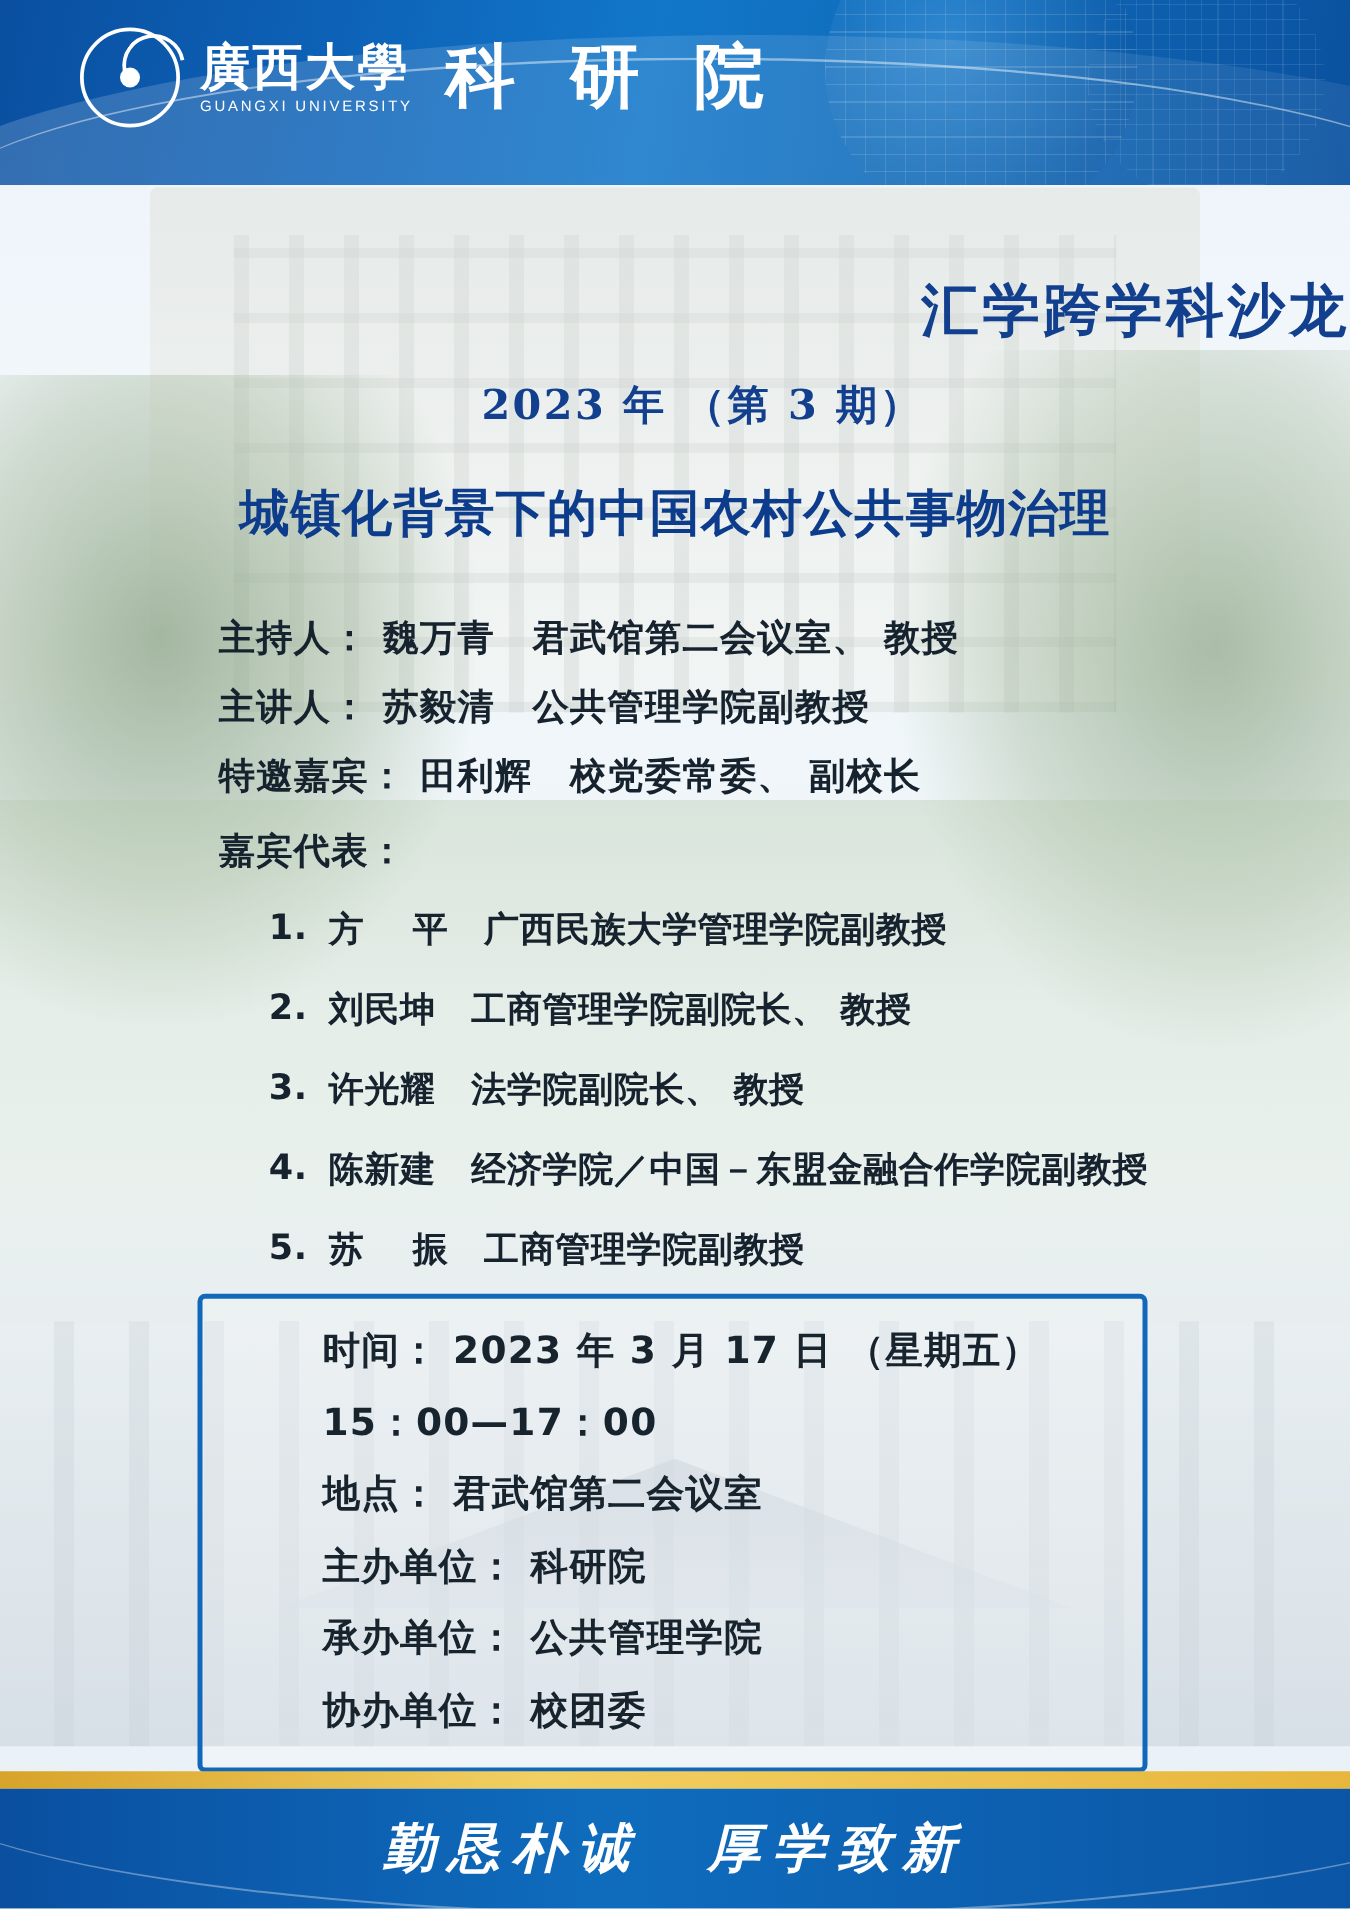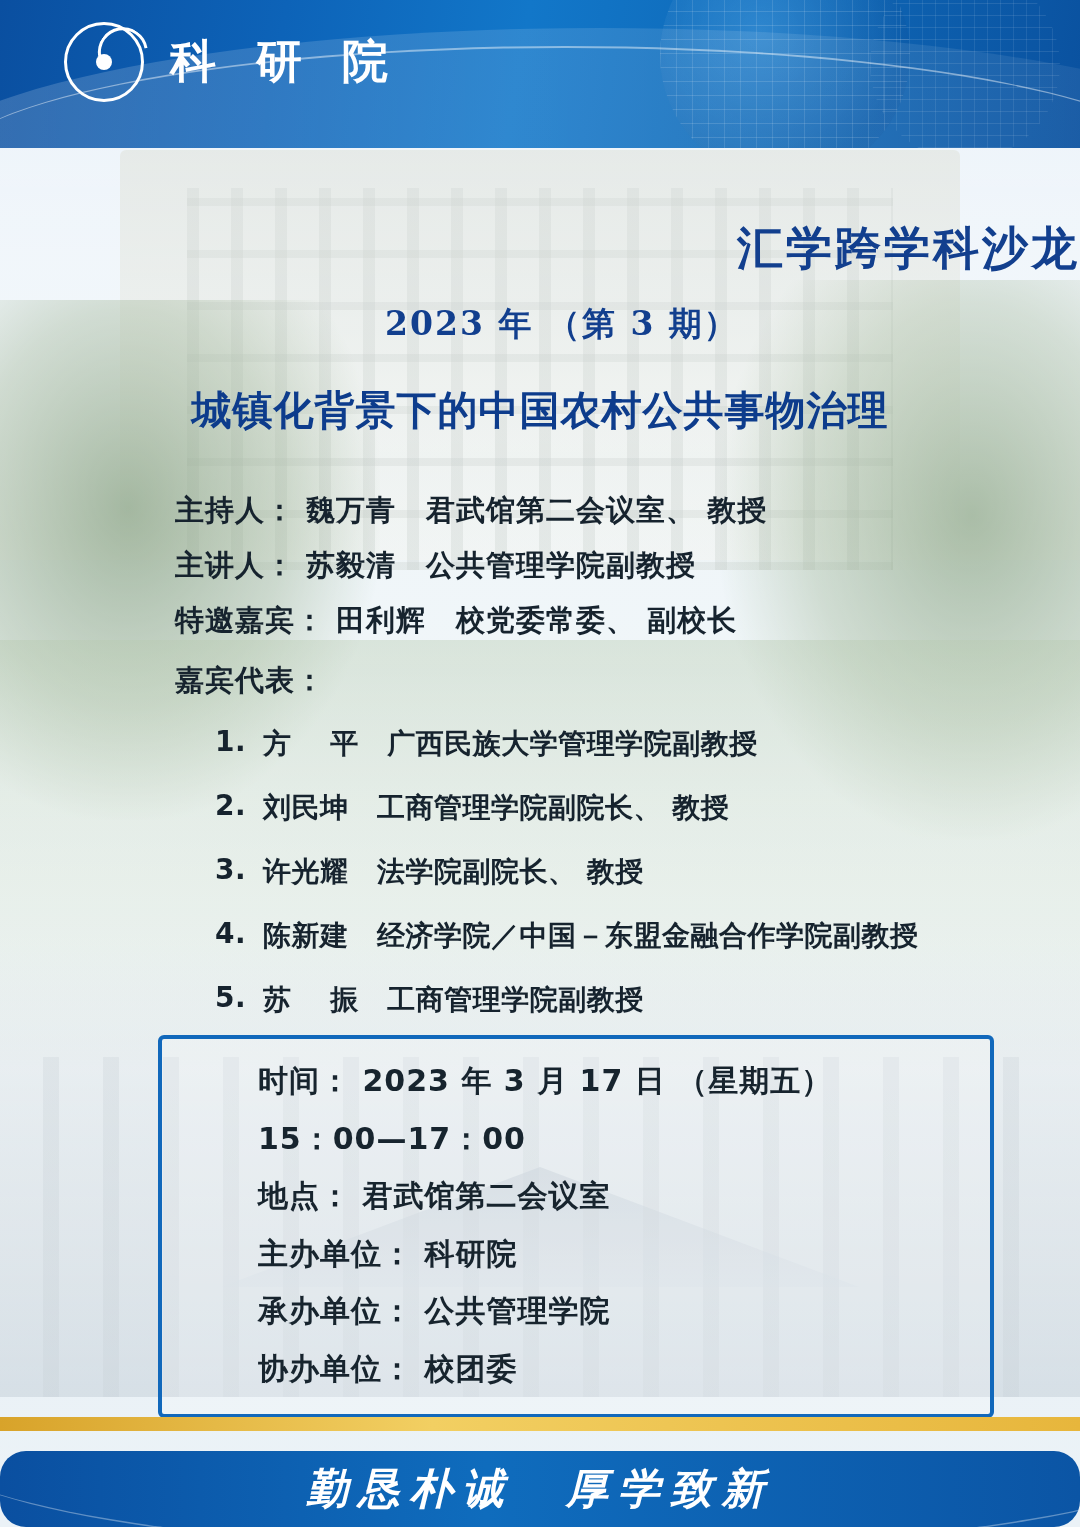--- a/index.html
+++ b/index.html
@@ -171,21 +171,21 @@
     line-height: 1.05;
   }
   .logo-en {
     font-size: 12px;
     color: #ffffff;
     letter-spacing: 2.2px;
     margin-top: 3px;
   }
   .logo-suffix {
     font-family: "DejaVu Serif", "Liberation Serif", serif;
-    font-size: 46px;
+    font-size: 56px;
     font-weight: 700;
     color: #ffffff;
     letter-spacing: 12px;
     margin-left: 10px;
   }
 
   
   .content {
     position: absolute;
     left: 0; right: 0;
@@ -256,21 +256,21 @@
     display: flex;
     gap: 10px;
   }
   .guest-idx { min-width: 38px; }
 
   
   .infobox {
     position: absolute;
     left: 158px;
     top: 1035px;
-    width: 836px;
+    width: 760px;
     box-sizing: border-box;
     border: 4px solid #1168bb;
     border-radius: 6px;
     padding: 26px 0 26px 0;
     background: rgba(255,255,255,0.18);
   }
   .info-line {
     font-family: "DejaVu Sans", sans-serif;
     font-size: 30px;
     font-weight: 700;
@@ -288,24 +288,23 @@
   .footer-gold {
     position: absolute;
     left: 0; right: 0;
     bottom: 96px;
     height: 14px;
     background: linear-gradient(90deg, #d8a32a 0%, #f2cf62 40%, #e7b63c 100%);
   }
   .footer {
     position: absolute;
     left: 0; right: 0; bottom: 0;
-    height: 76px;
+    height: 96px;
     background: linear-gradient(90deg, #0a4fa0 0%, #0f6cbd 45%, #0b55a5 100%);
     overflow: hidden;
-    border-radius: 26px;
   }
   .footer-arc {
     position: absolute;
     left: -80px; top: -120px;
     width: 1300px; height: 220px;
     border-radius: 50%;
     border-bottom: 2px solid rgba(255,255,255,0.35);
   }
   .footer-motto {
     position: absolute;
@@ -334,20 +333,24 @@
   <div class="bg-roof"></div>
   <div class="bg-wash"></div>
 
   <div class="header">
     <div class="header-globe"></div>
     <div class="header-globe2"></div>
     <div class="header-swoosh"></div>
     <div class="header-swoosh2"></div>
     <div class="header-inner">
       <div class="logo-mark"></div>
+      <div class="logo-text">
+        <div class="logo-cn">廣西大學</div>
+        <div class="logo-en">GUANGXI UNIVERSITY</div>
+      </div>
       <div class="logo-suffix">科 研 院</div>
     </div>
   </div>
 
   <div class="content">
     <div class="title-main">汇学跨学科沙龙</div>
     <div class="title-sub">2023 年 （第 3 期）</div>
     <div class="title-topic">城镇化背景下的中国农村公共事物治理</div>
 
     <div class="people">

